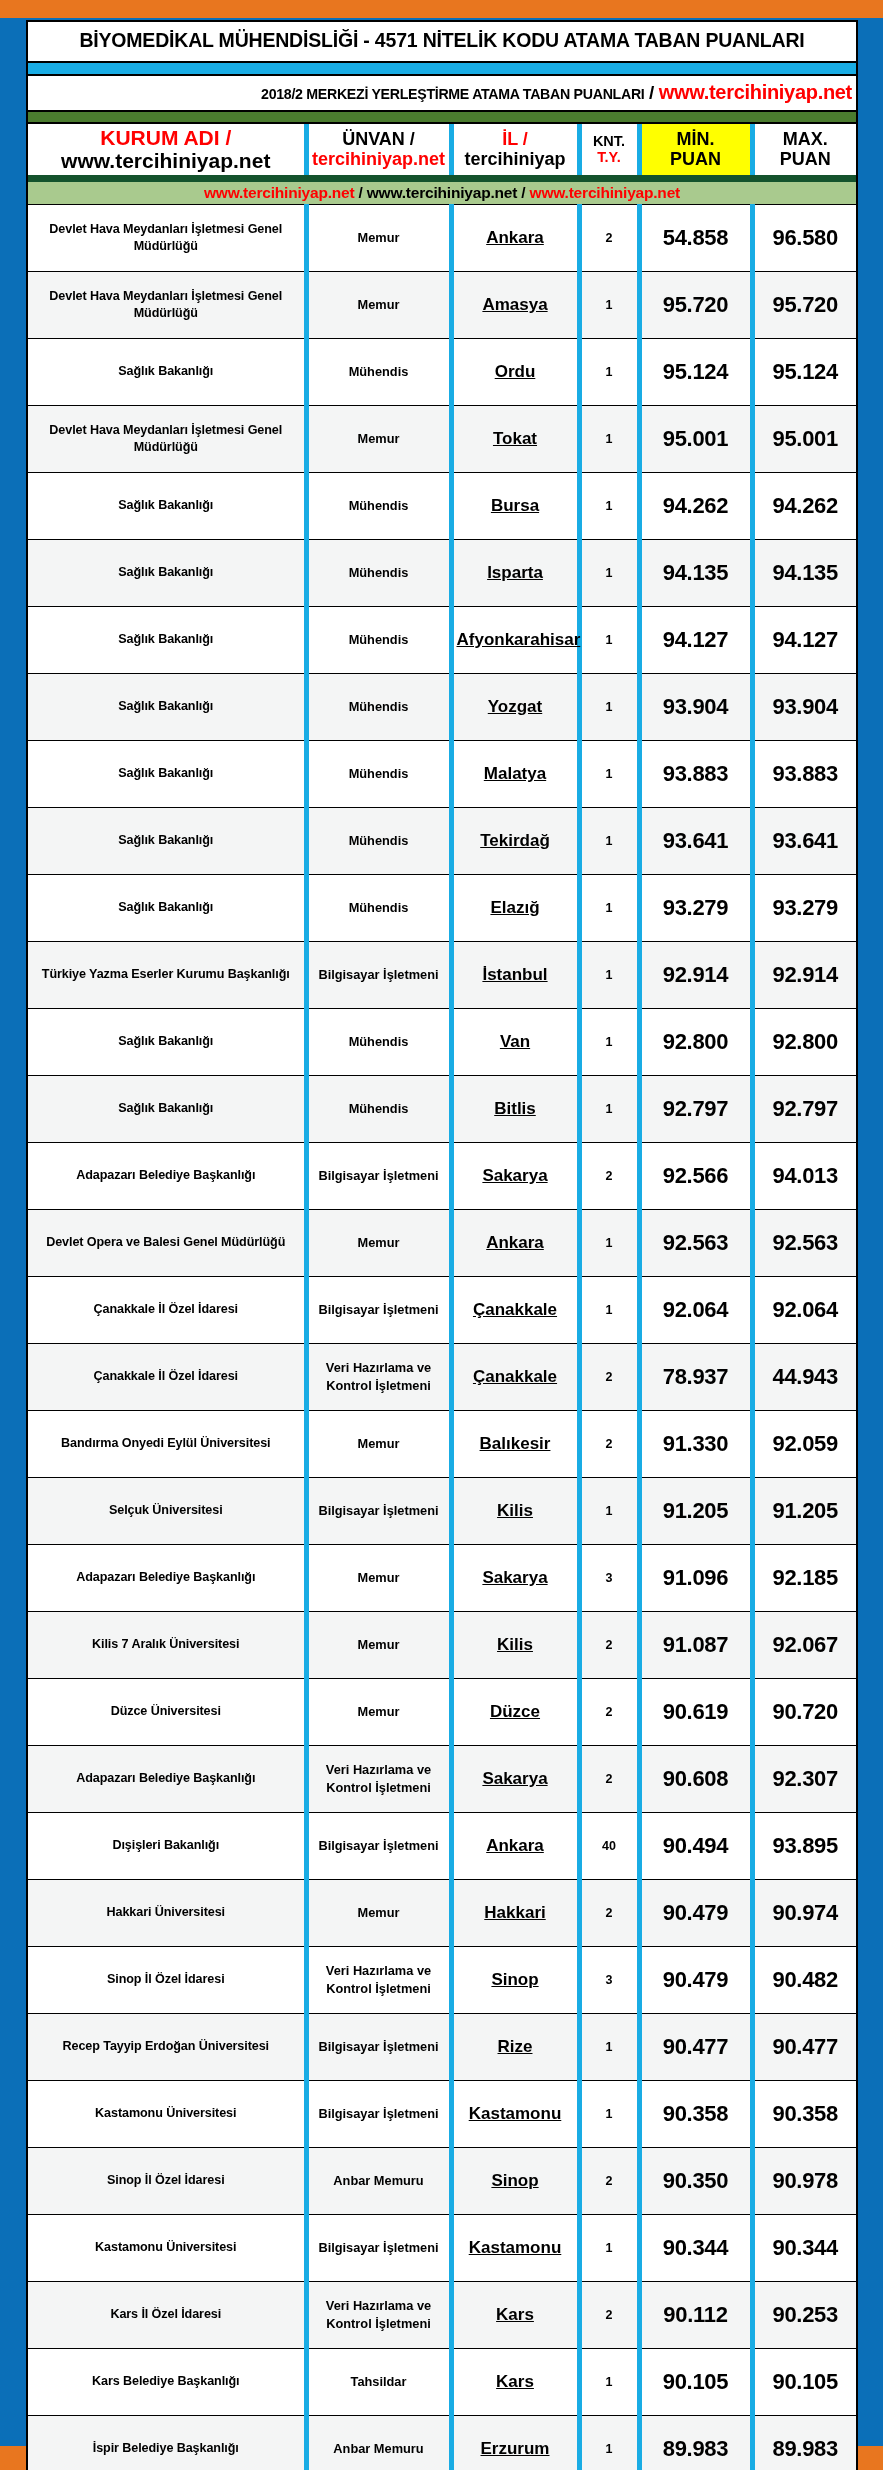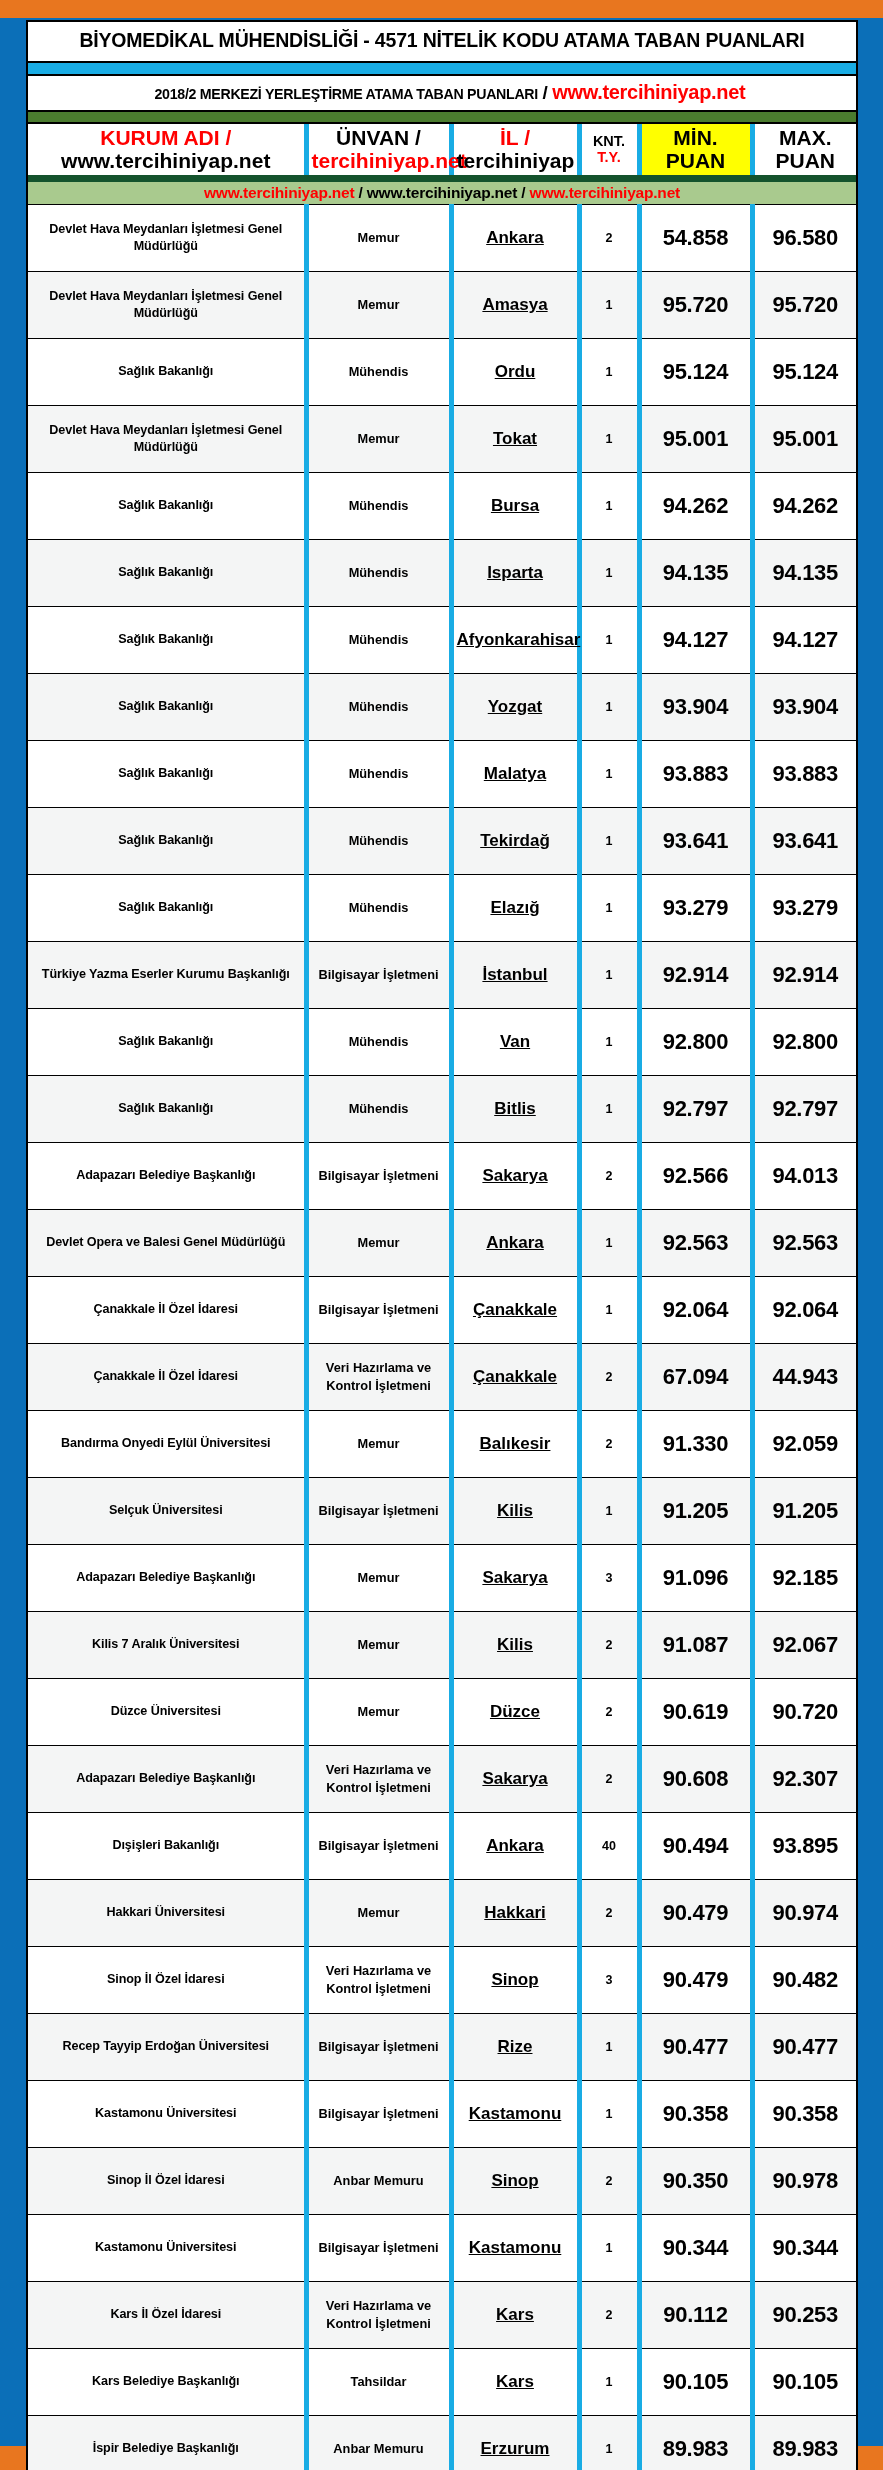--- a/index.html
+++ b/index.html
@@ -54,21 +54,21 @@
     background: #fff;
   }
   .cyan-strip {
     height: 13px;
     background: #19ace4;
     border-bottom: 2px solid #000;
   }
   .subtitle-row {
     border-bottom: 2px solid #000;
     padding: 5px 4px 6px 20px;
-    text-align: center;
+    text-align: right;
     background: #fff;
     white-space: nowrap;
   }
   .subtitle-black {
     font-weight: bold; font-size: 14.2px; color: #000;
     letter-spacing: -0.3px;
   }
   .subtitle-slash {
     font-weight: bold; font-size: 19px; color: #000;
   }
@@ -100,21 +100,21 @@
 
   
   .hdr td {
     height: 54px;
     font-weight: bold;
     border-bottom: 2px solid #000;
     background: #fff;
     line-height: 1.12;
   }
   .hdr .h1 { font-size: 21px; }
-  .hdr .h-small { font-size: 21px; }
+  .hdr .h-small { font-size: 18px; }
   .hdr .red { color: #ff0000; }
   .hdr .yellow { background: #ffff00; }
   .hdr .knt { font-size: 14.5px; }
 
   
   .banner td {
     background: #a9ca8e;
     height: 24px;
     border-bottom: 2px solid #000;
     border-top: 7px solid #14532d;
@@ -339,21 +339,21 @@
             <td class="c-il sep">Çanakkale</td>
             <td class="c-knt sep">1</td>
             <td class="c-min sep">92.064</td>
             <td class="c-max">92.064</td>
           </tr>
           <tr class="data even">
             <td class="c-kurum sep">Çanakkale İl Özel İdaresi</td>
             <td class="c-unvan sep">Veri Hazırlama ve Kontrol İşletmeni</td>
             <td class="c-il sep">Çanakkale</td>
             <td class="c-knt sep">2</td>
-            <td class="c-min sep">67.094</td>
+            <td class="c-min sep">78.937</td>
             <td class="c-max">44.943</td>
           </tr>
           <tr class="data odd">
             <td class="c-kurum sep">Bandırma Onyedi Eylül Üniversitesi</td>
             <td class="c-unvan sep">Memur</td>
             <td class="c-il sep">Balıkesir</td>
             <td class="c-knt sep">2</td>
             <td class="c-min sep">91.330</td>
             <td class="c-max">92.059</td>
           </tr>

